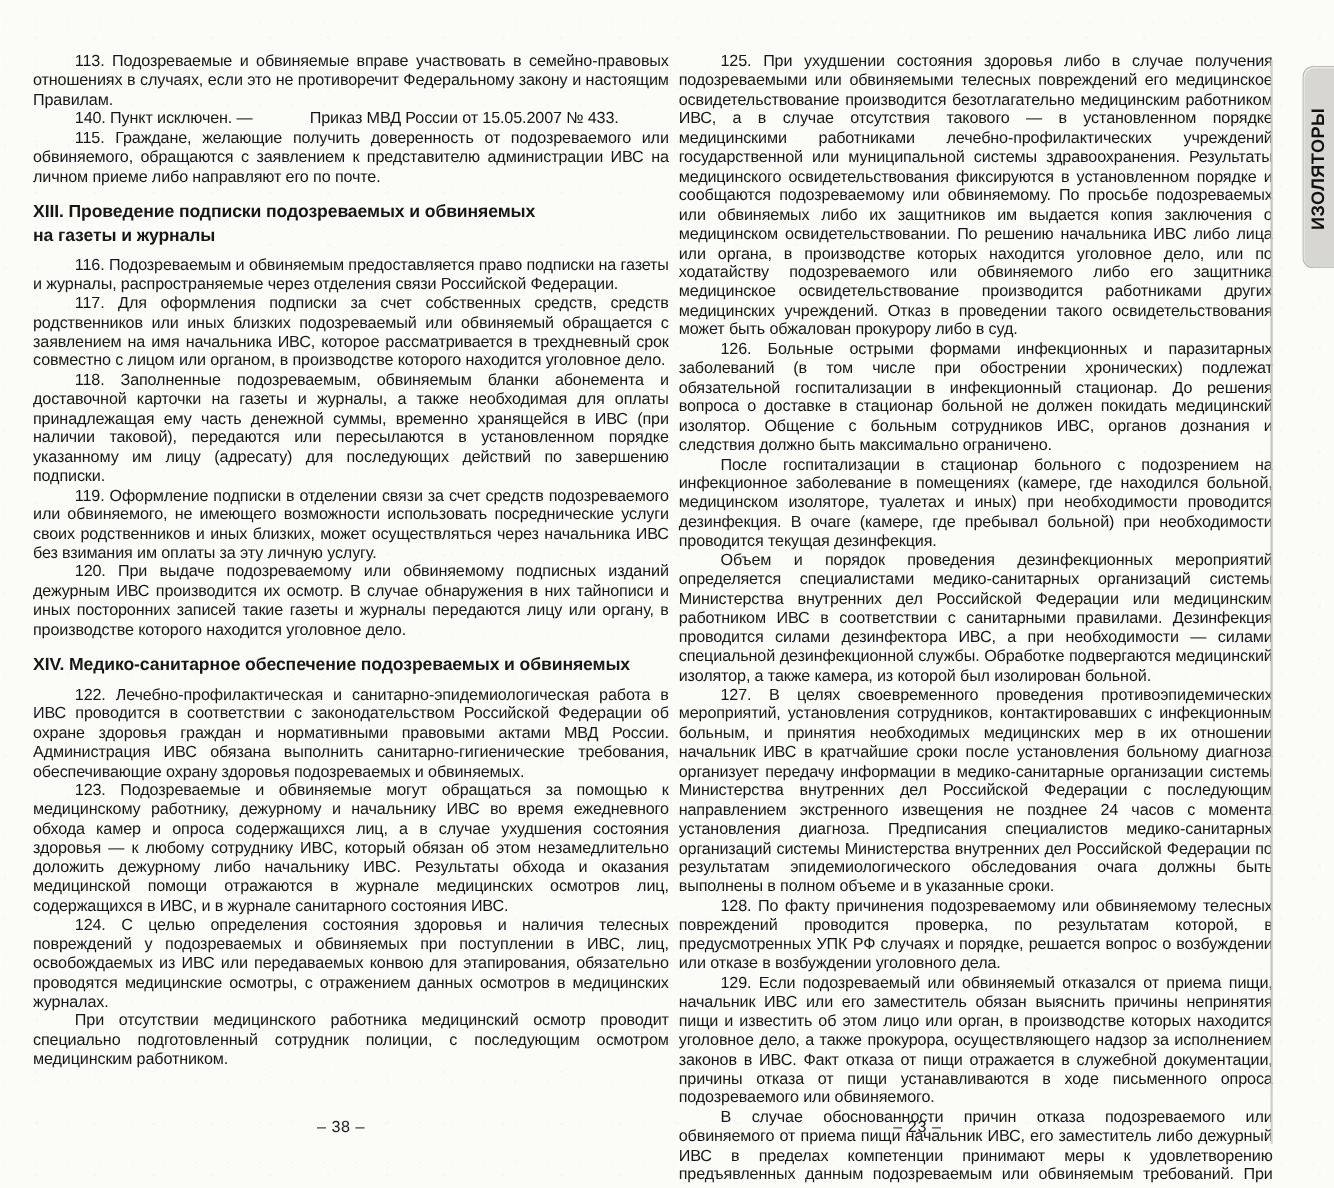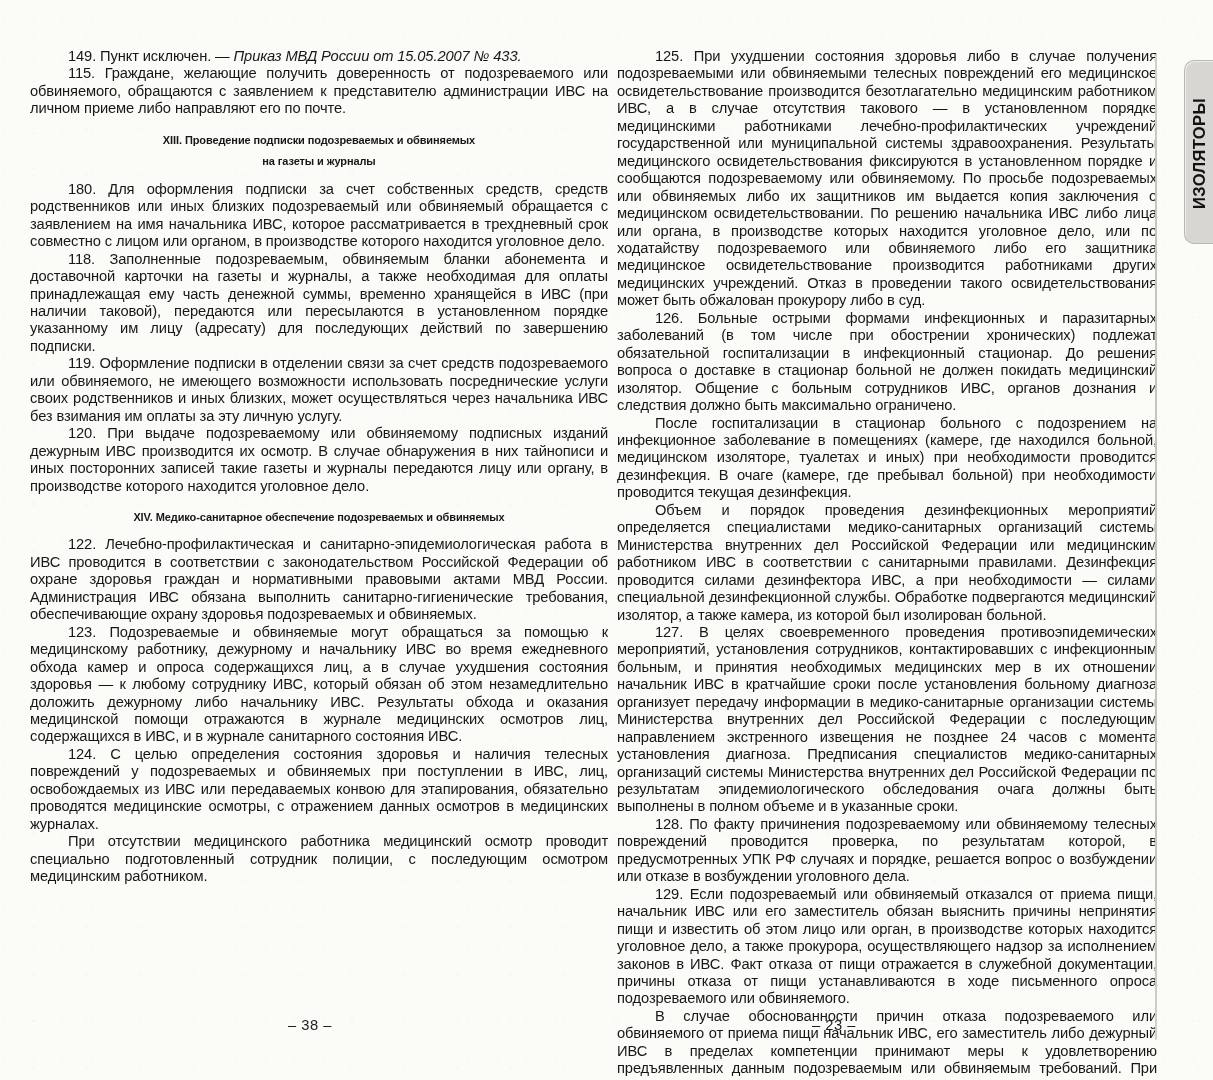--- a/index.html
+++ b/index.html
@@ -18,23 +18,23 @@
   .column{
     position:absolute;top:48px;
     font-size:14.7px;line-height:17.45px;
     letter-spacing:-0.12px;
     text-align:justify;
   }
   .column-left{left:30px;width:578px;}
   .column-right{left:617px;width:540px;}
   .para{text-indent:38px;margin:0;}
   .heading{
-    font-weight:bold;text-align:center;text-indent:0;
+    font-weight:bold;text-indent:0;
     white-space:pre-line;
-    font-size:11px;line-height:21.5px;
+    font-size:16px;line-height:21.5px;
     margin:12px 0 8px 0;
     letter-spacing:-0.1px;
   }
   .page-number{
     position:absolute;top:1017px;
     font-size:14.7px;letter-spacing:0.5px;
     text-align:center;color:#1d1d1d;
   }
   .page-number-left{left:30px;width:560px;}
   .page-number-right{left:599px;width:470px;}
@@ -57,25 +57,27 @@
     transform:rotate(-90deg);
     text-align:center;font-weight:bold;font-size:16.5px;
     letter-spacing:0.4px;color:#121212;
     white-space:nowrap;
   }
 </style>
 </head>
 <body>
 
 <div class="column column-left" id="left-column">
-    <div class="para"><span>149. Пункт исключен. — </span><span style="font-style: italic;">Приказ МВД России от 15.05.2007 № 433.</span></div>
+    <div class="para">113. Подозреваемые и обвиняемые вправе участвовать в семейно-правовых отношениях в случаях, если это не противоречит Федеральному закону и настоящим Правилам.</div>
+    <div class="para"><span>140. Пункт исключен. — </span><span style=" margin-left: 48px;">Приказ МВД России от 15.05.2007 № 433.</span></div>
     <div class="para">115. Граждане, желающие получить доверенность от подозреваемого или обвиняемого, обращаются с заявлением к представителю администрации ИВС на личном приеме либо направляют его по почте.</div>
     <div class="heading">XIII. Проведение подписки подозреваемых и обвиняемых
 на газеты и журналы</div>
-    <div class="para">180. Для оформления подписки за счет собственных средств, средств родственников или иных близких подозреваемый или обвиняемый обращается с заявлением на имя начальника ИВС, которое рассматривается в трехдневный срок совместно с лицом или органом, в производстве которого находится уголовное дело.</div>
+    <div class="para">116. Подозреваемым и обвиняемым предоставляется право подписки на газеты и журналы, распространяемые через отделения связи Российской Федерации.</div>
+    <div class="para">117. Для оформления подписки за счет собственных средств, средств родственников или иных близких подозреваемый или обвиняемый обращается с заявлением на имя начальника ИВС, которое рассматривается в трехдневный срок совместно с лицом или органом, в производстве которого находится уголовное дело.</div>
     <div class="para">118. Заполненные подозреваемым, обвиняемым бланки абонемента и доставочной карточки на газеты и журналы, а также необходимая для оплаты принадлежащая ему часть денежной суммы, временно хранящейся в ИВС (при наличии таковой), передаются или пересылаются в установленном порядке указанному им лицу (адресату) для последующих действий по завершению подписки.</div>
     <div class="para">119. Оформление подписки в отделении связи за счет средств подозреваемого или обвиняемого, не имеющего возможности использовать посреднические услуги своих родственников и иных близких, может осуществляться через начальника ИВС без взимания им оплаты за эту личную услугу.</div>
     <div class="para">120. При выдаче подозреваемому или обвиняемому подписных изданий дежурным ИВС производится их осмотр. В случае обнаружения в них тайнописи и иных посторонних записей такие газеты и журналы передаются лицу или органу, в производстве которого находится уголовное дело.</div>
     <div class="heading">XIV. Медико-санитарное обеспечение подозреваемых и обвиняемых</div>
     <div class="para">122. Лечебно-профилактическая и санитарно-эпидемиологическая работа в ИВС проводится в соответствии с законодательством Российской Федерации об охране здоровья граждан и нормативными правовыми актами МВД России. Администрация ИВС обязана выполнить санитарно-гигиенические требования, обеспечивающие охрану здоровья подозреваемых и обвиняемых.</div>
     <div class="para">123. Подозреваемые и обвиняемые могут обращаться за помощью к медицинскому работнику, дежурному и начальнику ИВС во время ежедневного обхода камер и опроса содержащихся лиц, а в случае ухудшения состояния здоровья — к любому сотруднику ИВС, который обязан об этом незамедлительно доложить дежурному либо начальнику ИВС. Результаты обхода и оказания медицинской помощи отражаются в журнале медицинских осмотров лиц, содержащихся в ИВС, и в журнале санитарного состояния ИВС.</div>
     <div class="para">124. С целью определения состояния здоровья и наличия телесных повреждений у подозреваемых и обвиняемых при поступлении в ИВС, лиц, освобождаемых из ИВС или передаваемых конвою для этапирования, обязательно проводятся медицинские осмотры, с отражением данных осмотров в медицинских журналах.</div>
     <div class="para">При отсутствии медицинского работника медицинский осмотр проводит специально подготовленный сотрудник полиции, с последующим осмотром медицинским работником.</div>
   </div>
 <div class="column column-right" id="right-column">

